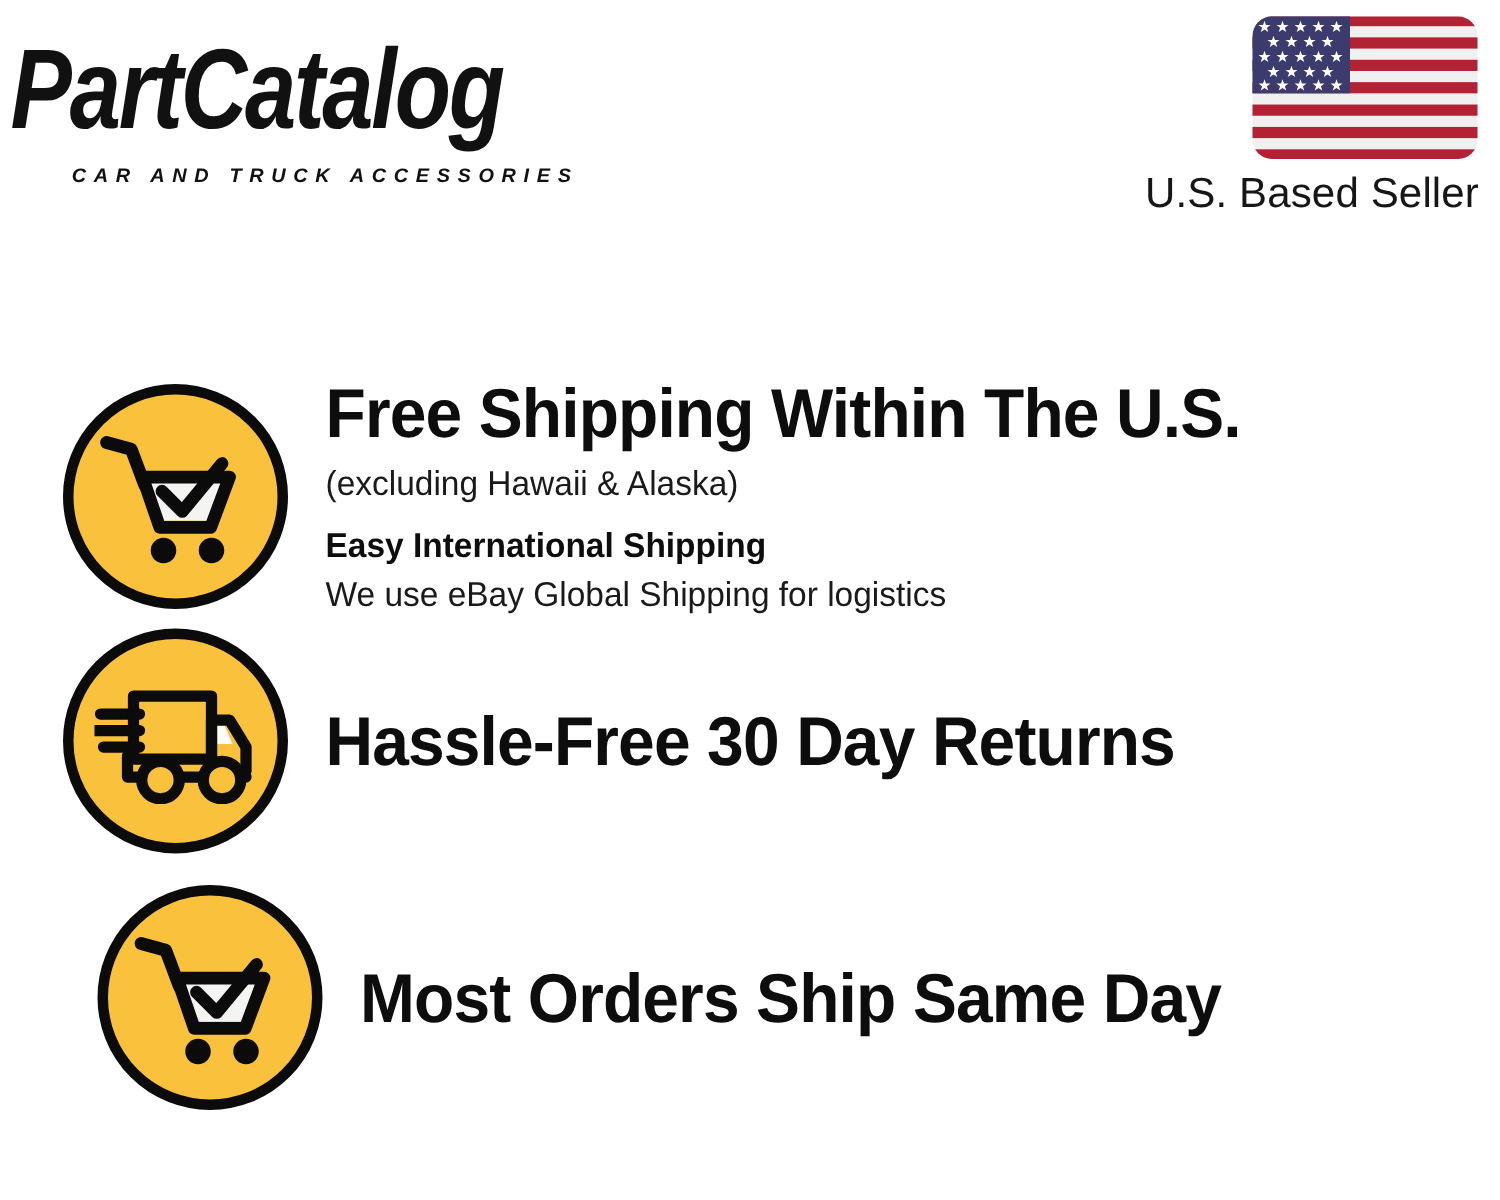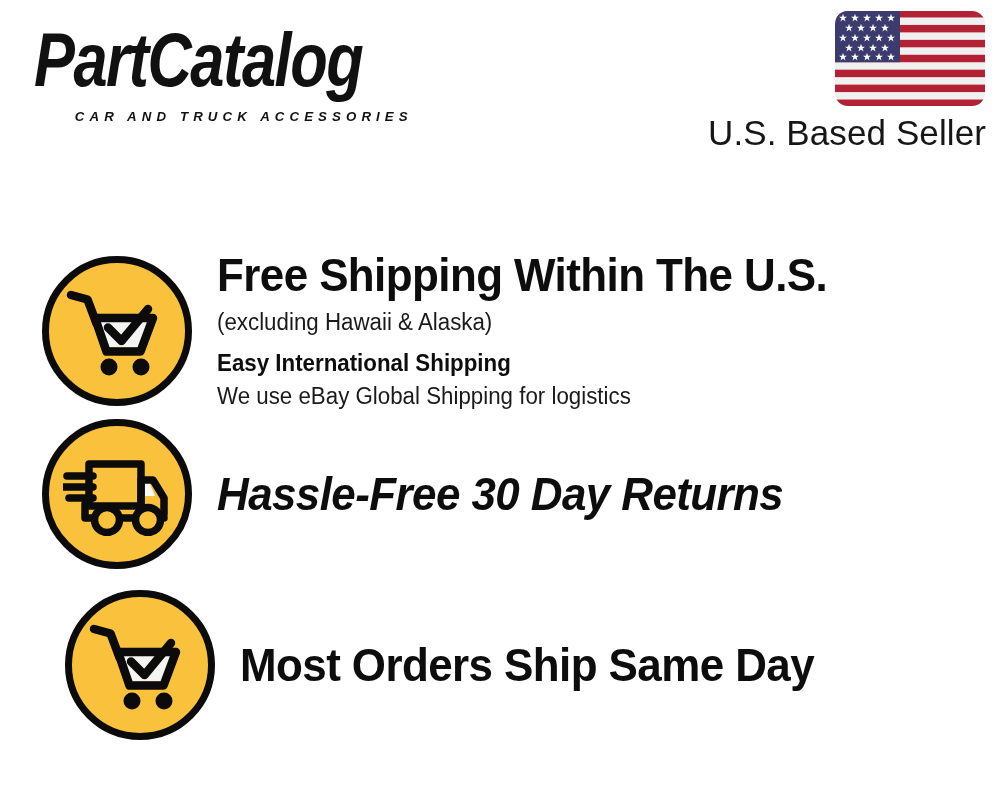--- a/index.html
+++ b/index.html
@@ -28,21 +28,21 @@
   .header {
     position: absolute;
     top: 0;
     left: 0;
     width: 1000px;
     height: 175px;
   }
 
   .brand-logo {
     position: absolute;
-    left: 34px;
+    left: 7px;
     top: 24px;
     width: 470px;
   }
   .brand-wordmark {
     font-family: "Liberation Sans", sans-serif;
     font-weight: 700;
     font-style: italic;
     font-size: 62px;
     line-height: 0.98;
     letter-spacing: -1.5px;
@@ -77,21 +77,21 @@
     margin-left: auto;
     margin-right: 2px;
     width: 152px;
     height: 97px;
   }
   .seller-text {
     margin-top: 6px;
     padding-right: 2px;
     font-family: "Liberation Sans", sans-serif;
     font-weight: 400;
-    font-size: 35px;
+    font-size: 28px;
     letter-spacing: 0.1px;
     color: #161616;
     white-space: nowrap;
   }
 
   
   .features {
     position: absolute;
     left: 0;
     top: 175px;
@@ -99,21 +99,21 @@
   }
 
   .feature-row {
     position: absolute;
     left: 0;
     width: 1000px;
     display: flex;
     align-items: center;
   }
   .feature-row.row-0 { top: 76px; }
-  .feature-row.row-1 { top: 244px; font-style: italic; }
+  .feature-row.row-1 { top: 244px; }
   .feature-row.row-2 { top: 415px; padding-left: 23px; }
 
   .badge {
     position: relative;
     flex: 0 0 auto;
     margin-left: 42px;
     width: 150px;
     height: 150px;
     border-radius: 50%;
     background: #f9c13c;

